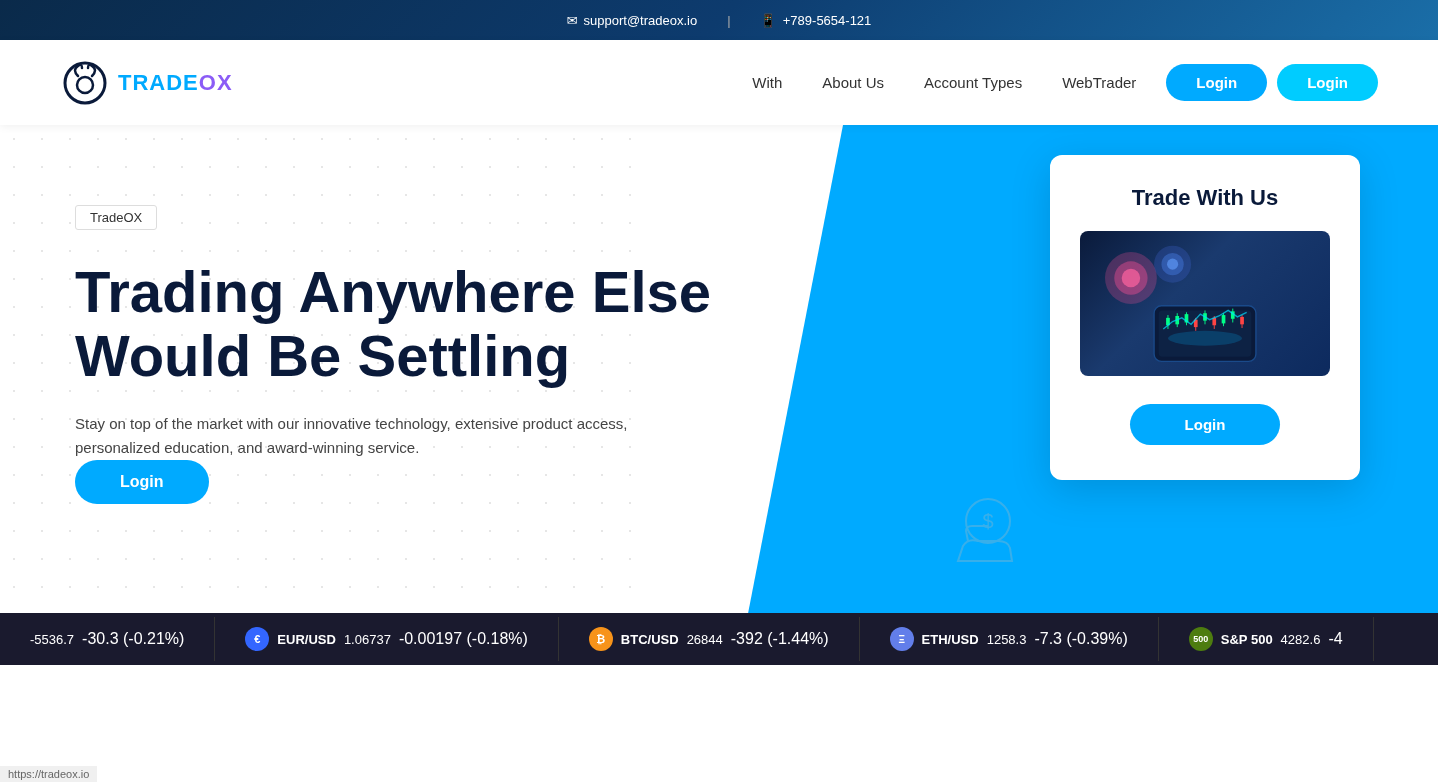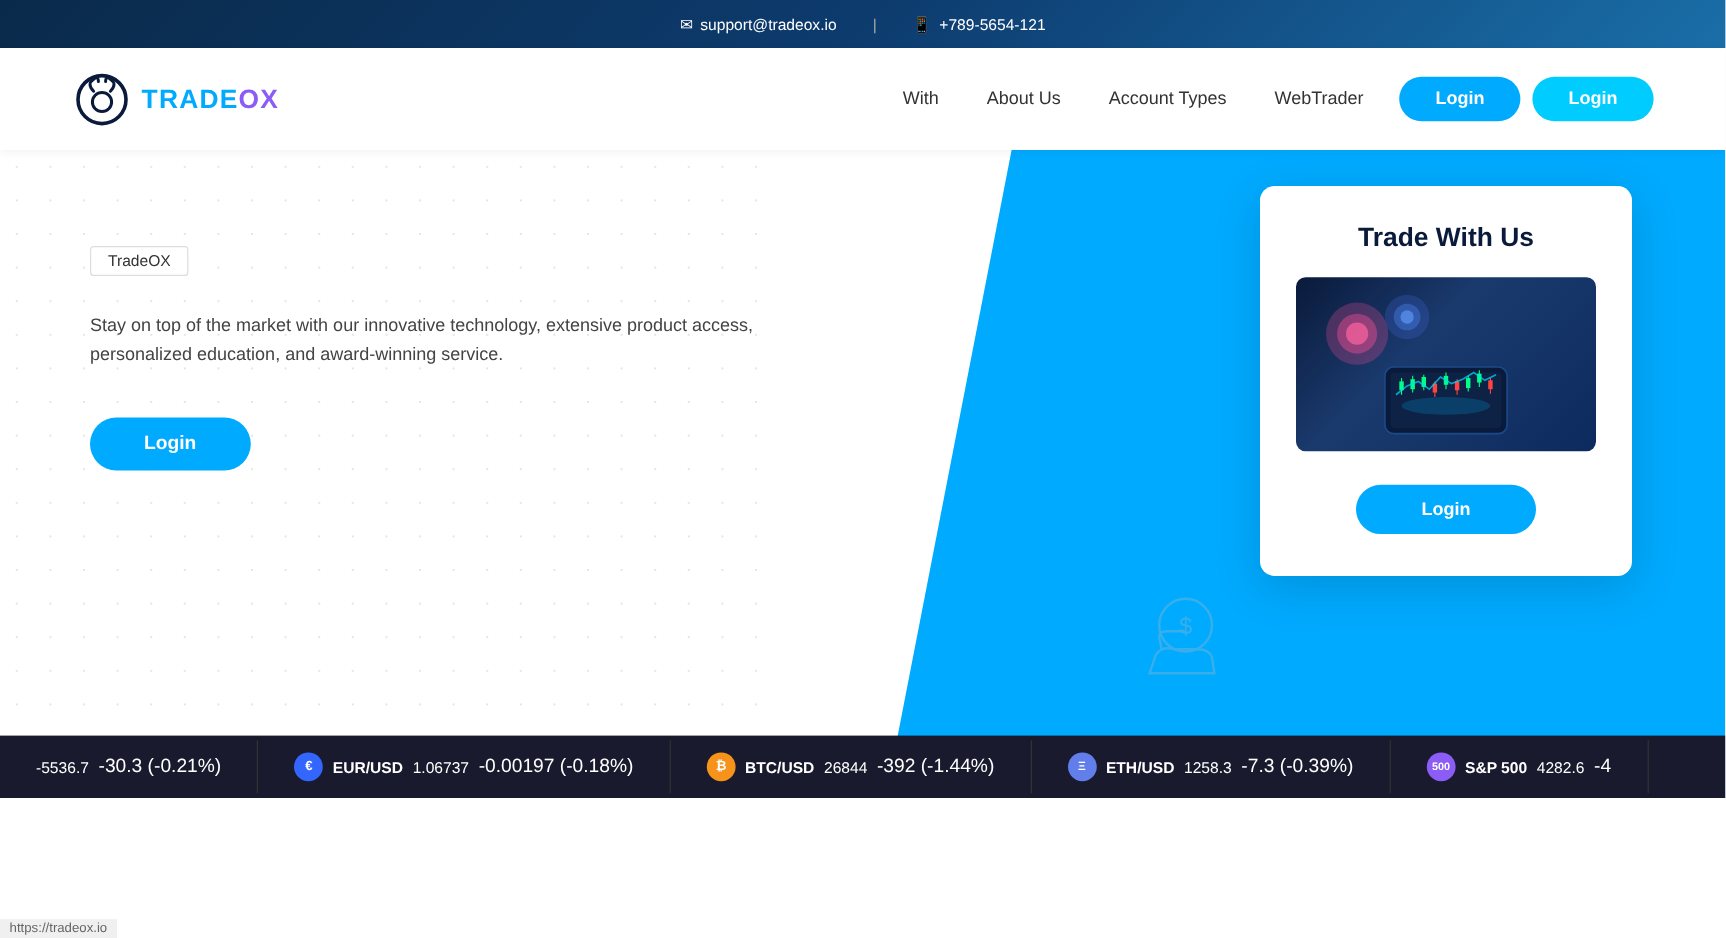--- a/index.html
+++ b/index.html
@@ -114,21 +114,20 @@
       color: #0a1a3a;
       line-height: 1.1;
       margin-bottom: 24px;
     }
 
     .hero-subtitle {
       font-size: 15px;
       color: #444;
       line-height: 1.6;
       max-width: 580px;
-      margin-bottom: 40px;
     }
 
     .btn-hero-login {
       background: #00aaff;
       color: #fff;
       border: none;
       border-radius: 25px;
       padding: 13px 45px;
       font-size: 16px;
       font-weight: 600;
@@ -288,20 +287,24 @@
   <button class="btn-login">Login</button>
   <button class="btn-signup">Login</button>
 </nav>
 
 <div class="hero">
   <div class="hero-dots"></div>
   <div class="hero-bg-shape"></div>
 
   <div class="hero-content">
     <span class="breadcrumb-label">TradeOX</span>
+    <h1 class="hero-title">
+      <span>Trading Anywhere Else</span><br>
+      <span>Would Be Settling</span>
+    </h1>
     <p class="hero-subtitle">Stay on top of the market with our innovative technology, extensive product access, personalized education, and award-winning service.</p>
     <button class="btn-hero-login">Login</button>
   </div>
 
   <div class="hero-decoration">
     <svg width="100" height="100" viewBox="0 0 100 100" fill="none">
       <circle cx="50" cy="35" r="22" stroke="#bbb" stroke-width="2"></circle>
       <text x="50" y="42" text-anchor="middle" font-size="20" fill="#bbb">$</text>
       <path d="M25 60 Q30 52 40 55 L60 55 Q70 55 72 62 L74 75 L20 75 Z" stroke="#bbb" stroke-width="2" fill="none"></path>
       <path d="M30 55 L28 45 Q28 40 34 40 L50 40" stroke="#bbb" stroke-width="2" fill="none"></path>
@@ -388,21 +391,21 @@
       <div class="ticker-item">
         <div class="ticker-coin-icon" style="background:#627eea;">
           <span style="color:#fff;font-size:10px;">Ξ</span>
         </div>
         <span class="ticker-name">ETH/USD</span>
         <span class="ticker-price">1258.3</span>
         <span class="ticker-change-neg">-7.3 (-0.39%)</span>
       </div>
 
       <div class="ticker-item">
-        <div class="ticker-coin-icon" style="background:#8b5cf6;">
+        <div class="ticker-coin-icon" style="background:#4d7c0f;">
           <span style="color:#fff;font-size:9px;font-weight:bold;">500</span>
         </div>
         <span class="ticker-name">S&amp;P 500</span>
         <span class="ticker-price">4282.6</span>
         <span class="ticker-change-neg">-4</span>
       </div>
     </div>
   </div>
 </div>
 

